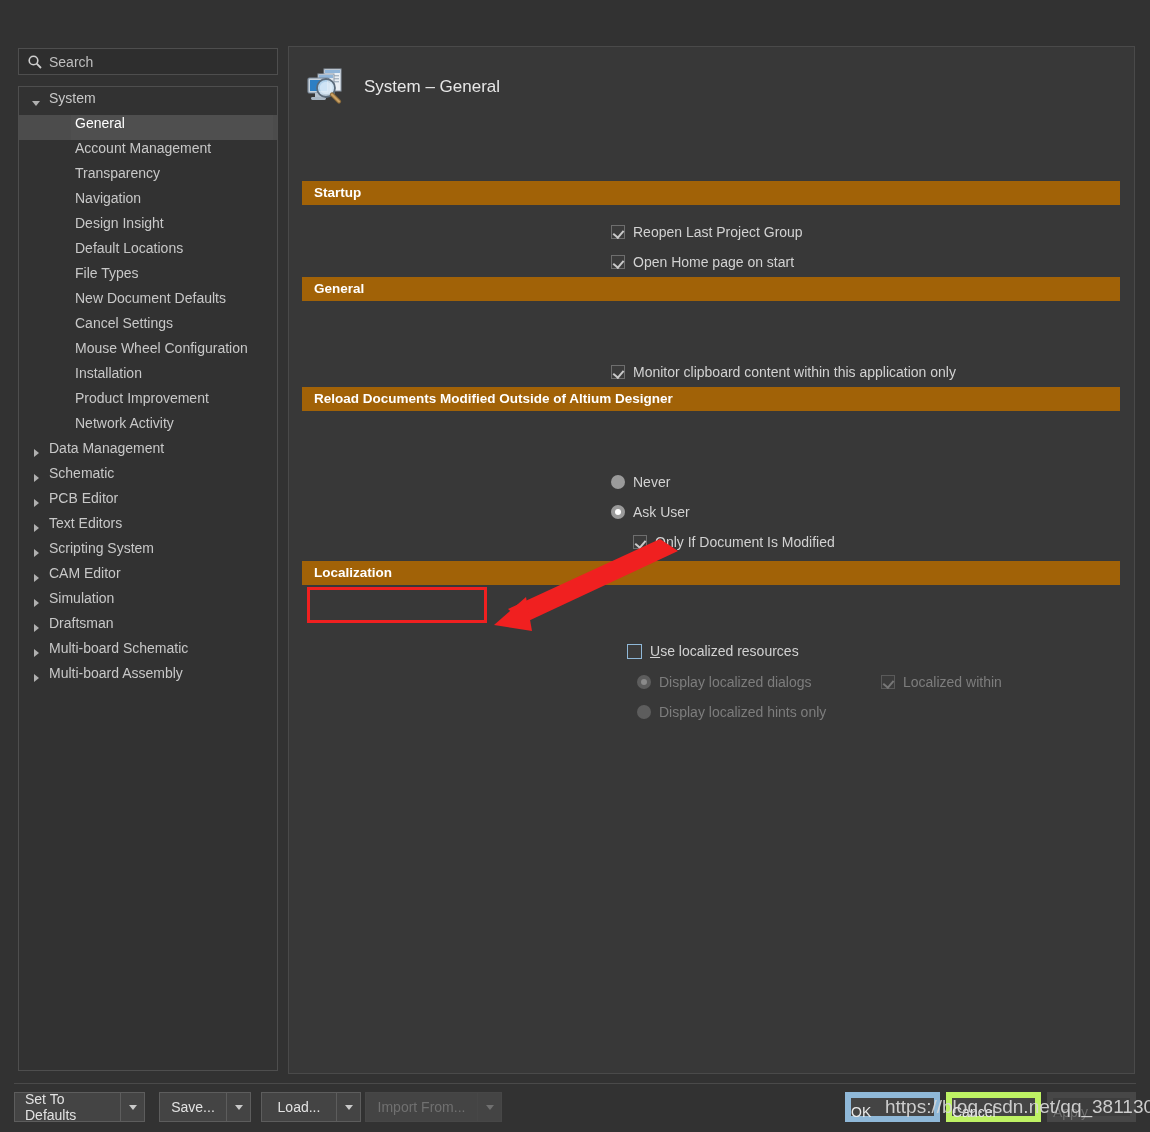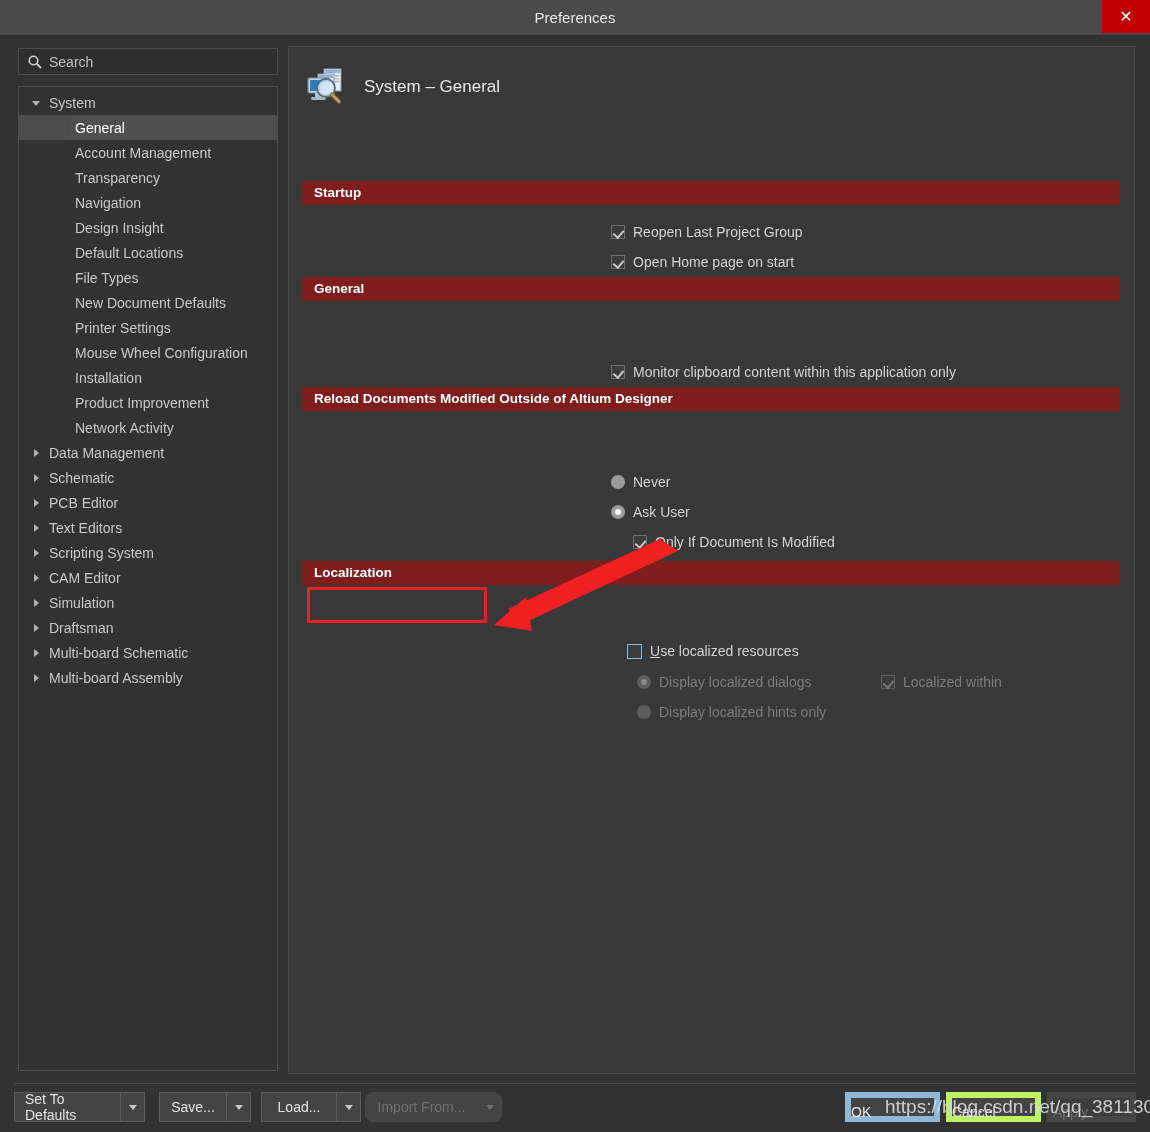--- a/index.html
+++ b/index.html
@@ -66,21 +66,21 @@
     position: absolute; left: 3px; top: 40px;
     width: 260px; height: 985px;
     background: #323232;
     border: 1px solid #4e4e4e;
     padding-top: 3px;
     overflow: hidden;
   }
   .tree-row {
     position: relative;
     height: 25px;
-    display: flex; align-items: center;
+    display: flex; align-items: flex-start;
     color: #c8c8c8;
     font-size: 14px;
     cursor: default;
     white-space: nowrap;
   }
   .tree-row.selected { background: #4c4c4c; }
   .tree-row .twisty {
     width: 14px; height: 25px; flex: none;
     margin-left: 10px;
     display: flex; align-items: center; justify-content: center;
@@ -128,21 +128,21 @@
   .page-icon { width: 42px; height: 42px; flex: none; }
   .page-title {
     margin-left: 16px;
     color: #e6e6e6;
     font-size: 17px;
   }
 
   .section-bar {
     position: absolute; left: 13px;
     width: 818px; height: 24px;
-    background: #7f1d1d;
+    background: #a16207;
     color: #ffffff;
     font-size: 13.5px;
     font-weight: bold;
     line-height: 24px;
     padding-left: 12px;
   }
 
   .opt {
     position: absolute;
     display: flex; align-items: center;
@@ -220,21 +220,21 @@
     width: 24px;
     border-left: 1px solid #5d5d5d;
     display: flex; align-items: center; justify-content: center;
   }
   .split-btn .sb-arrow::before {
     content: "";
     border-top: 5px solid #c9c9c9;
     border-left: 4px solid transparent;
     border-right: 4px solid transparent;
   }
-  .split-btn.disabled { border-color: #474747; border-radius: 8px; }
+  .split-btn.disabled { border-color: #474747; }
   .split-btn.disabled .sb-main { color: #707070; }
   .split-btn.disabled .sb-arrow { border-left-color: #474747; }
   .split-btn.disabled .sb-arrow::before { border-top-color: #707070; }
 
   .dlg-btn {
     position: absolute; top: 1092px;
     height: 30px;
     background: #444444;
     border: 6px solid #bef264;
     color: #e8e8e8;
@@ -264,24 +264,20 @@
     opacity: 0.92;
     white-space: nowrap;
     pointer-events: none;
   }
 </style>
 </head>
 <body>
 
 <div id="app">
 
-  <div class="titlebar">
-    <div class="titlebar-title">Preferences</div>
-    <div class="titlebar-close">✕</div>
-  </div>
 
   <div class="left-pane">
 
     <div class="search-box">
       <svg class="search-icon" viewBox="0 0 16 16">
         <circle cx="6.5" cy="6.5" r="4.3" fill="none" stroke="#cfcfcf" stroke-width="1.6"></circle>
         <line x1="9.7" y1="9.7" x2="14" y2="14" stroke="#cfcfcf" stroke-width="1.8"></line>
       </svg>
       <span class="search-placeholder">Search</span>
     </div>
@@ -319,21 +315,21 @@
         <div class="tree-row child">
           <span class="indent"></span>
           <span class="tree-label">File Types</span>
         </div>
         <div class="tree-row child">
           <span class="indent"></span>
           <span class="tree-label">New Document Defaults</span>
         </div>
         <div class="tree-row child">
           <span class="indent"></span>
-          <span class="tree-label">Printer Settings</span>
+          <span class="tree-label">Cancel Settings</span>
         </div>
         <div class="tree-row child">
           <span class="indent"></span>
           <span class="tree-label">Mouse Wheel Configuration</span>
         </div>
         <div class="tree-row child">
           <span class="indent"></span>
           <span class="tree-label">Installation</span>
         </div>
         <div class="tree-row child">

